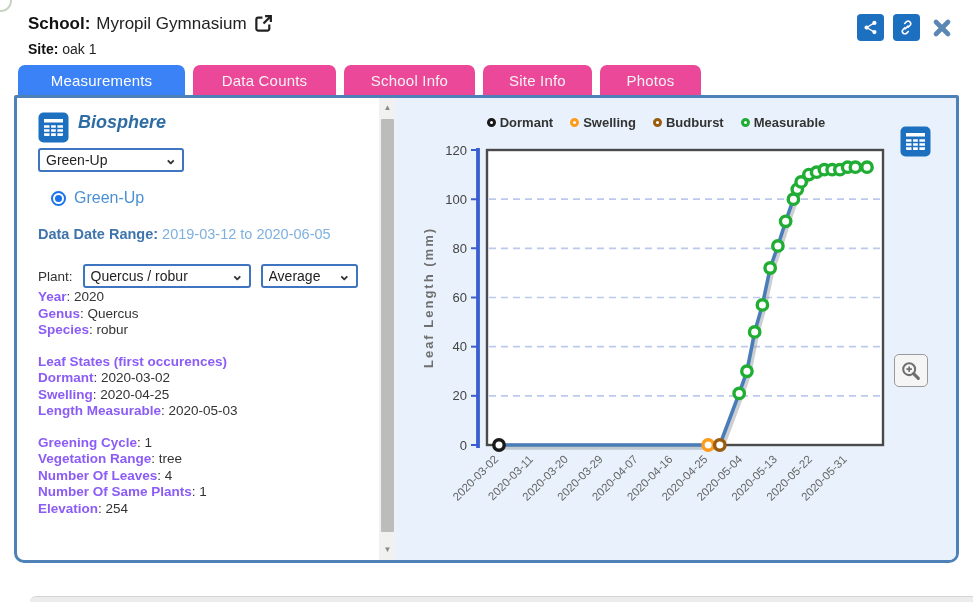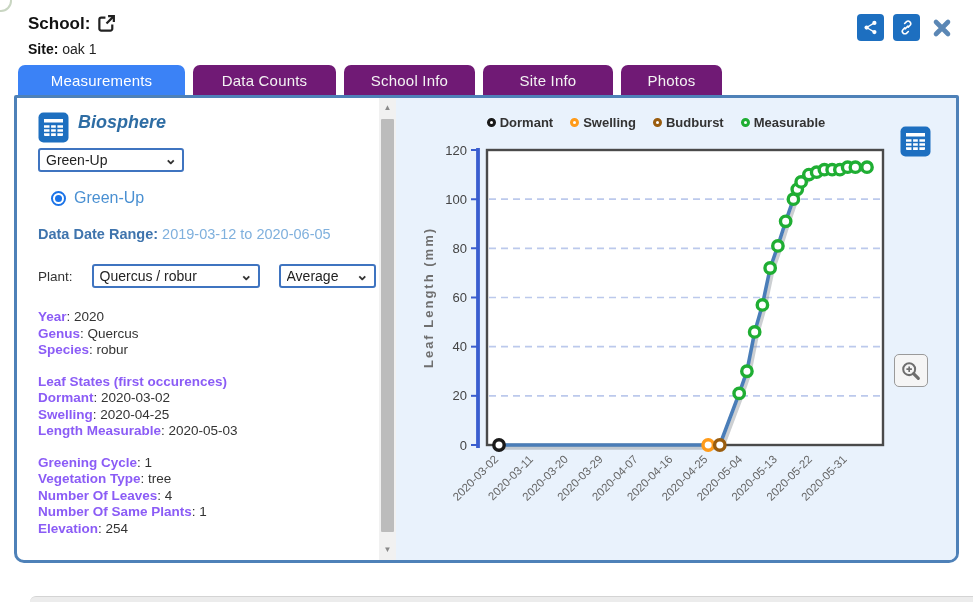--- a/index.html
+++ b/index.html
@@ -18,21 +18,21 @@
   .site-line b { color:#111; }
   .hdr-actions { position:absolute; right:18px; top:14px; display:flex; align-items:center; gap:9px; }
   .icon-btn { width:27px; height:27px; border-radius:4px; background:#1d6fc0; border:none;
     display:flex; align-items:center; justify-content:center; cursor:pointer; }
   .close-btn { background:transparent; width:26px; height:26px; border:none; cursor:pointer;
     display:flex; align-items:center; justify-content:center; }
 
   
   .tabs { display:flex; gap:8px; margin:8px 0 0 18px; }
   .tab { height:30px; display:flex; align-items:center; justify-content:center;
-    border-radius:7px 7px 0 0; font-size:15px; color:#f3f3f3; background:#701a75;
+    border-radius:7px 7px 0 0; font-size:15px; color:#f3f3f3; background:#ec4899;
     cursor:pointer; letter-spacing:.2px; }
   .tab.active { background:#3b82f6; color:#fff; font-weight:normal; }
 
   
   .panel { margin:0 14px; height:468px; border:3px solid #4e81b8;
     border-radius:2px 2px 10px 10px; background:#fff; display:flex; overflow:hidden; }
 
   .sidebar { width:362px; flex:0 0 362px; padding:14px 10px 0 21px; overflow:hidden; position:relative; }
   .bio-row { display:flex; gap:9px; margin-bottom:5px; }
   .bio-title { color:#2e6da4; font-size:18px; font-weight:bold; font-style:italic; }
@@ -44,21 +44,21 @@
     font-size:15px; color:#333; pointer-events:none; font-weight:bold; }
   .dataset-row { margin-bottom:17px; }
   .radio-row { display:flex; align-items:center; gap:8px; margin:0 0 19px 13px; cursor:pointer; }
   .radio-outer { width:15px; height:15px; border:2px solid #1a73e8; border-radius:50%;
     display:flex; align-items:center; justify-content:center; background:#fff; }
   .radio-dot { width:7px; height:7px; border-radius:50%; background:#1a73e8; }
   .radio-label { color:#4a90d2; font-size:16px; }
   .daterange { font-size:14.5px; margin-bottom:22px; }
   .daterange b { color:#3f74ad; font-weight:bold; }
   .daterange span.val { color:#7fb0dd; }
-  .plant-row { display:flex; align-items:center; gap:19px; margin-bottom:21px; font-size:13.5px; color:#333; }
+  .plant-row { display:flex; align-items:center; gap:10px; margin-bottom:1px; font-size:13.5px; color:#333; }
   .details { font-size:13.5px; color:#333; line-height:16.5px; }
   .details b { color:#8b5cf6; }
   .blockgap { height:15px; }
 
   .vscroll { width:17px; flex:0 0 17px; background:#f1f1f1; position:relative; }
   .vscroll .arr { position:absolute; left:0; width:17px; height:16px; text-align:center;
     font-size:8px; color:#8a8a8a; line-height:16px; cursor:pointer; }
   .vscroll .arr.up { top:2px; } .vscroll .arr.down { bottom:2px; }
   .vscroll .thumb { position:absolute; left:2px; right:2px; top:21px; bottom:28px;
     background:#bcbcbc; border-radius:1px; cursor:pointer; }
@@ -78,20 +78,21 @@
     background:#ececec; border-top:1px solid #d4d4d4; border-radius:14px 0 0 0; }
 </style>
 </head>
 <body>
 
 <div class="corner-arc"></div>
 
 <div class="header">
   <div class="school-line">
     <b>School:</b>
+    <span>Myropil Gymnasium</span>
     <span style="cursor:pointer; display:flex;">
       <svg width="21" height="21" viewBox="0 0 20 20">
         <path d="M9 4.5 H5 A1.8 1.8 0 0 0 3.2 6.3 V15 A1.8 1.8 0 0 0 5 16.8 H13.7 A1.8 1.8 0 0 0 15.5 15 V11" fill="none" stroke="#222" stroke-width="2.1"></path>
         <path d="M11.5 3 H17 V8.5" fill="none" stroke="#222" stroke-width="2.1"></path>
         <path d="M17 3 L10 10" fill="none" stroke="#222" stroke-width="2.1"></path>
       </svg>
     </span>
   </div>
   <div class="site-line">
     <b>Site:</b>
@@ -118,21 +119,21 @@
         <path d="M5 5 L17 17 M17 5 L5 17" stroke="#5b87b5" stroke-width="4.6" stroke-linecap="round"></path>
       </svg>
     </button>
   </div>
 </div>
 
 <div class="tabs">
   <div class="tab active" style="width:167px">Measurements</div>
   <div class="tab" style="width:143px">Data Counts</div>
   <div class="tab" style="width:131px">School Info</div>
-  <div class="tab" style="width:130px">Site Info</div>
+  <div class="tab" style="width:109px">Site Info</div>
   <div class="tab" style="width:101px">Photos</div>
 </div>
 
 <div class="panel">
 
   <div class="sidebar">
     <div class="bio-row">
       <span style="display:flex;">
         <svg width="31" height="31" viewBox="0 0 31 31">
           <rect x="0.5" y="0.5" width="30" height="30" rx="5" fill="#1d6fc0"></rect>
@@ -183,21 +184,21 @@
       <div><b>Year</b>: <span>2020</span></div>
       <div><b>Genus</b>: <span>Quercus</span></div>
       <div><b>Species</b>: <span>robur</span></div>
       <div class="blockgap"></div>
       <div><b>Leaf States (first occurences)</b></div>
       <div><b>Dormant</b>: <span>2020-03-02</span></div>
       <div><b>Swelling</b>: <span>2020-04-25</span></div>
       <div><b>Length Measurable</b>: <span>2020-05-03</span></div>
       <div class="blockgap"></div>
       <div><b>Greening Cycle</b>: <span>1</span></div>
-      <div><b>Vegetation Type</b>: <span>tree</span></div>
+      <div><b>Vegetation Range</b>: <span>tree</span></div>
       <div><b>Number Of Leaves</b>: <span>4</span></div>
       <div><b>Number Of Same Plants</b>: <span>1</span></div>
       <div><b>Elevation</b>: <span>254</span></div>
     </div>
   </div>
 
   <div class="vscroll">
     <div class="arr up">▲</div>
     <div class="thumb"></div>
     <div class="arr down">▼</div>

